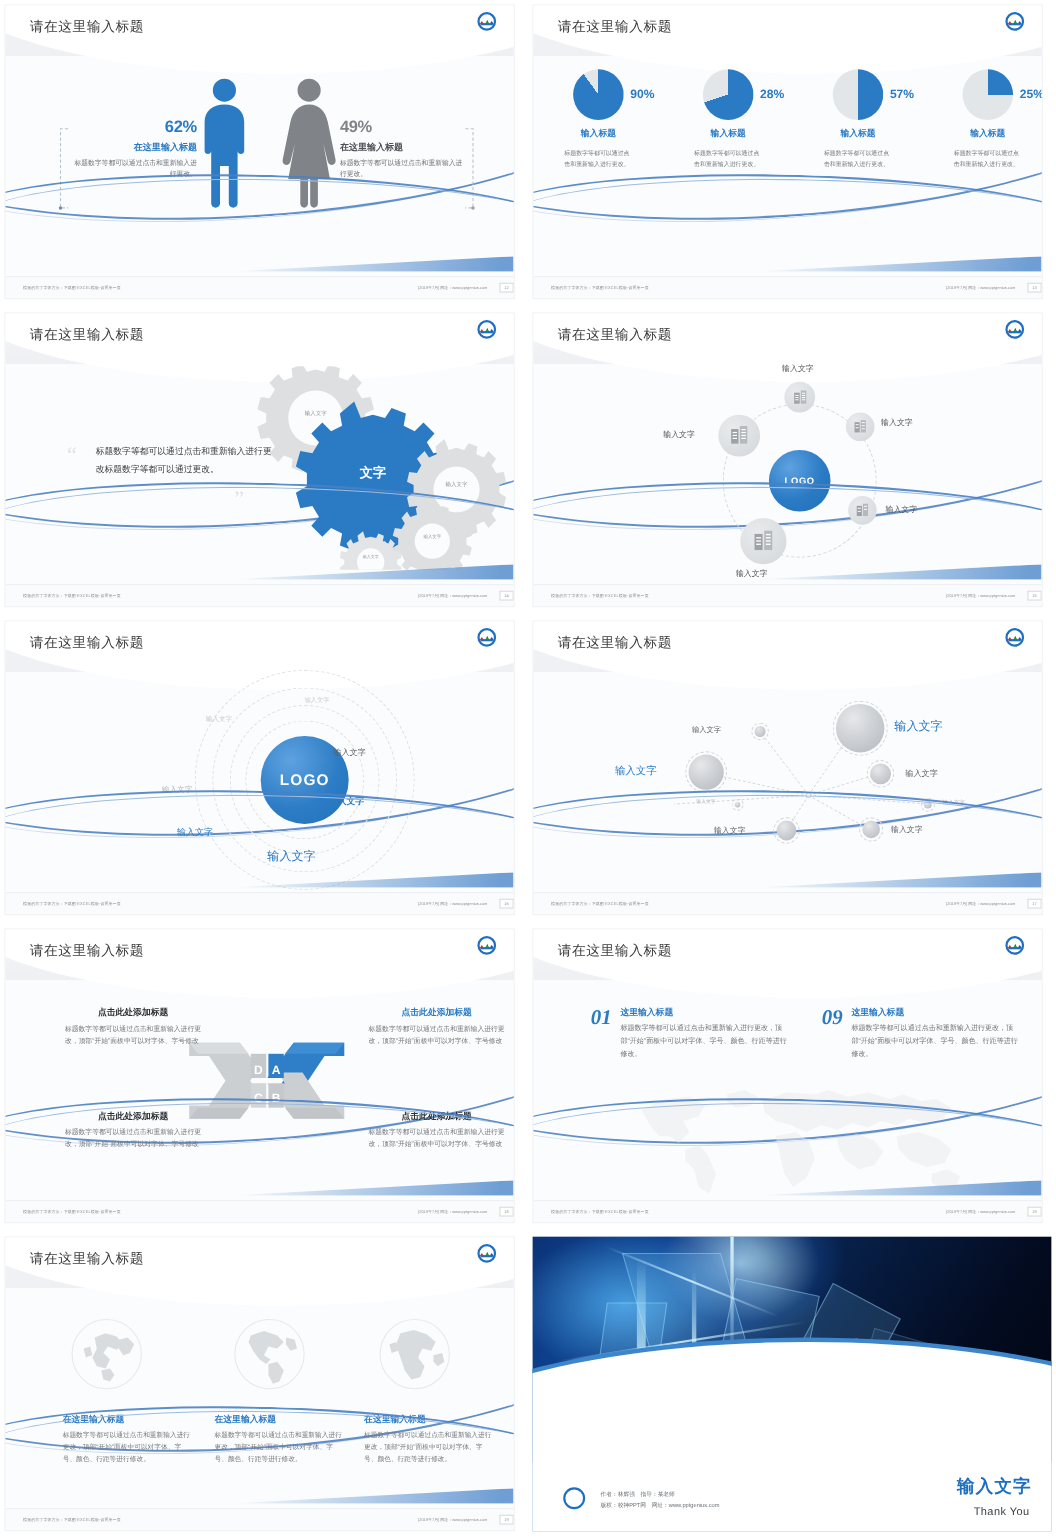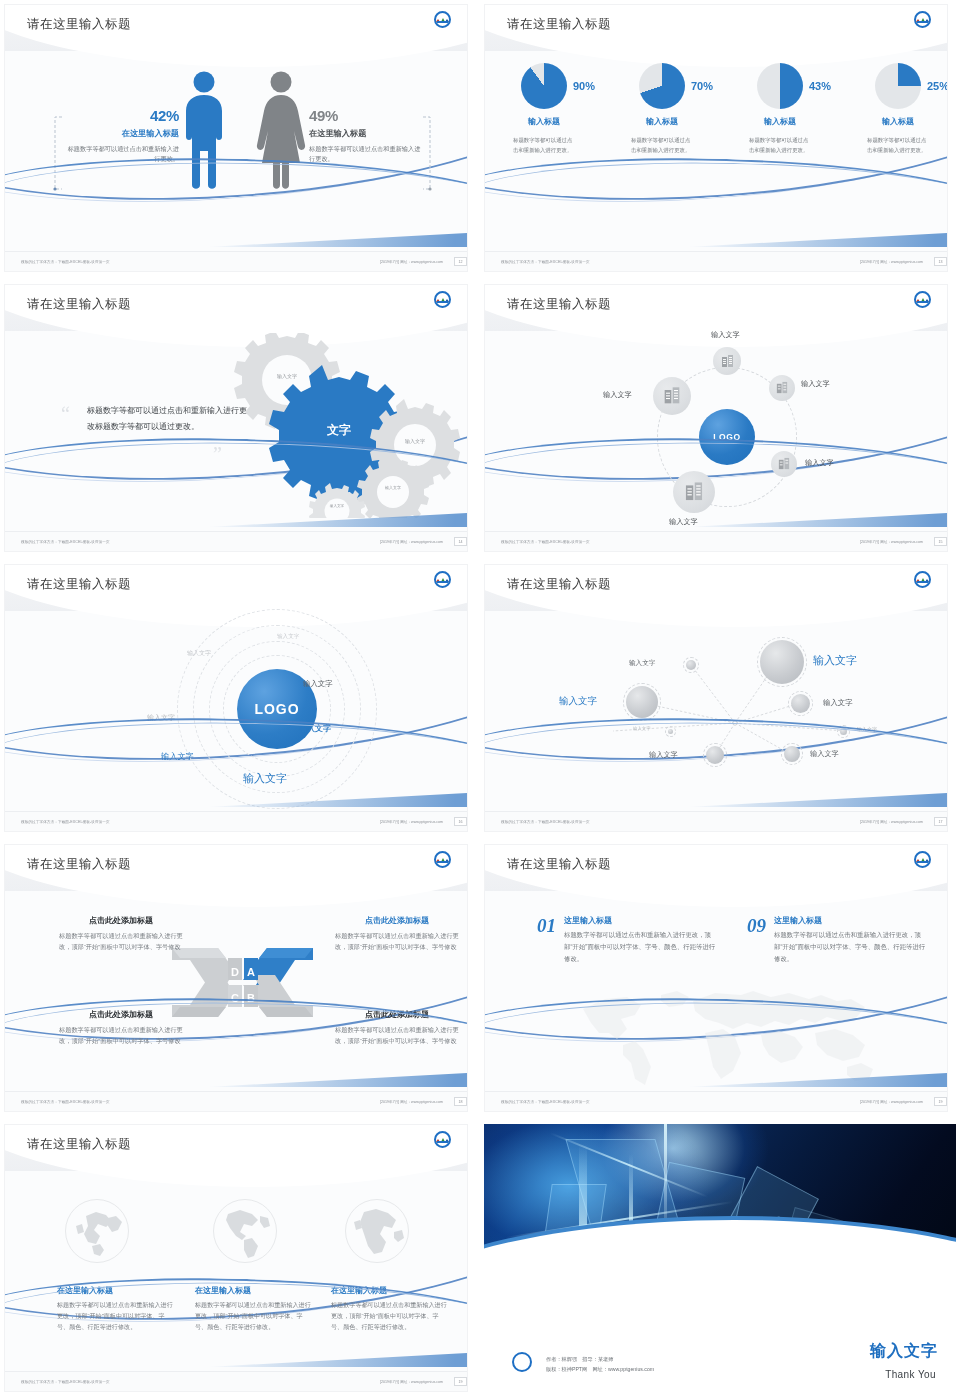--- a/index.html
+++ b/index.html
@@ -244,21 +244,21 @@
           <circle cx="23" cy="11" r="10.5" fill="#2a7ac4"></circle>
           <path d="M23,24 C12,24 5,30 5,40 L5,66 C5,70 11,70 11,66 L11,44 L11,78 L11,114 C11,119 19,119 19,114 L19,80 L27,80 L27,114 C27,119 35,119 35,114 L35,78 L35,44 L35,66 C35,70 41,70 41,66 L41,40 C41,30 34,24 23,24 Z" fill="#2a7ac4"></path>
         </svg>
 
         <svg class="person" style="left:250px;top:14px;" width="52" height="122" viewBox="0 0 52 122">
           <circle cx="26" cy="11" r="10.5" fill="#808488"></circle>
           <path d="M26,24 C17,24 11,30 9,40 L2,74 C1,79 7,81 9,76 L13,60 L7,92 L18,92 L18,114 C18,119 25,119 25,114 L25,92 L27,92 L27,114 C27,119 34,119 34,114 L34,92 L45,92 L39,60 L43,76 C45,81 51,79 50,74 L43,40 C41,30 35,24 26,24 Z" fill="#808488"></path>
         </svg>
 
         <div style="position:absolute;left:62px;top:50px;width:112px;text-align:right;">
-          <div class="s1-num blue">42%</div>
+          <div class="s1-num blue">62%</div>
           <div class="s1-sub blue">在这里输入标题</div>
           <div class="s1-desc">标题数字等都可以通过点击和重新输入进行更改。</div>
         </div>
 
         <div style="position:absolute;left:304px;top:50px;width:112px;text-align:left;">
           <div class="s1-num grey">49%</div>
           <div class="s1-sub dkgrey">在这里输入标题</div>
           <div class="s1-desc">标题数字等都可以通过点击和重新输入进行更改。</div>
         </div>
       </div>
@@ -296,30 +296,30 @@
             <div class="hole">
                 <span class="val">90%</span>
               </div>
           </div>
           <div class="s2-cap">输入标题</div>
           <div class="s2-txt">标题数字等都可以通过点击和重新输入进行更改。</div>
         </div>
         <div class="s2-col">
           <div class="donut" style="background:conic-gradient(#2a7ac4 0% 70%, #e3e6e9 70% 100%);">
             <div class="hole">
-                <span class="val">70%</span>
+                <span class="val">28%</span>
               </div>
           </div>
           <div class="s2-cap">输入标题</div>
           <div class="s2-txt">标题数字等都可以通过点击和重新输入进行更改。</div>
         </div>
         <div class="s2-col">
           <div class="donut" style="background:conic-gradient(#2a7ac4 0% 50%, #e3e6e9 50% 100%);">
             <div class="hole">
-                <span class="val">43%</span>
+                <span class="val">57%</span>
               </div>
           </div>
           <div class="s2-cap">输入标题</div>
           <div class="s2-txt">标题数字等都可以通过点击和重新输入进行更改。</div>
         </div>
         <div class="s2-col">
           <div class="donut" style="background:conic-gradient(#2a7ac4 0% 25%, #e3e6e9 25% 100%);">
             <div class="hole">
                 <span class="val">25%</span>
               </div>

